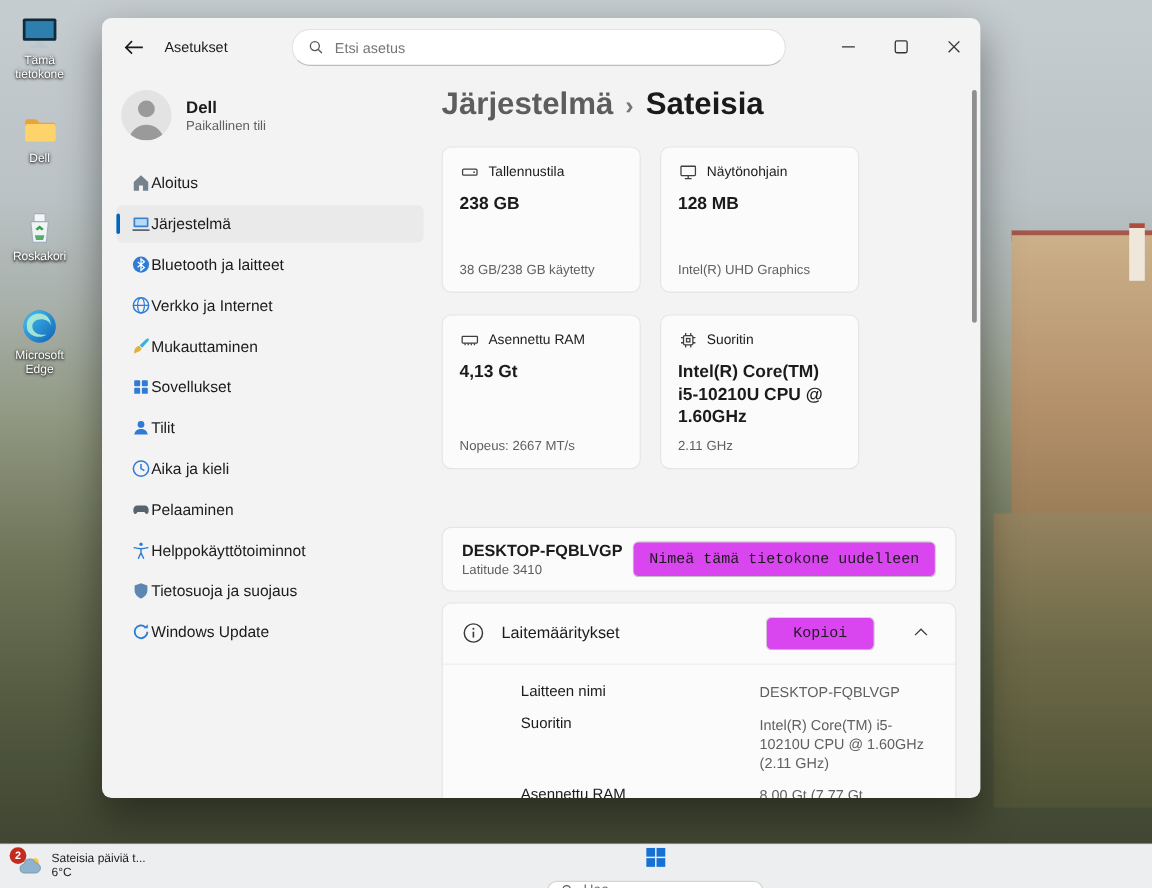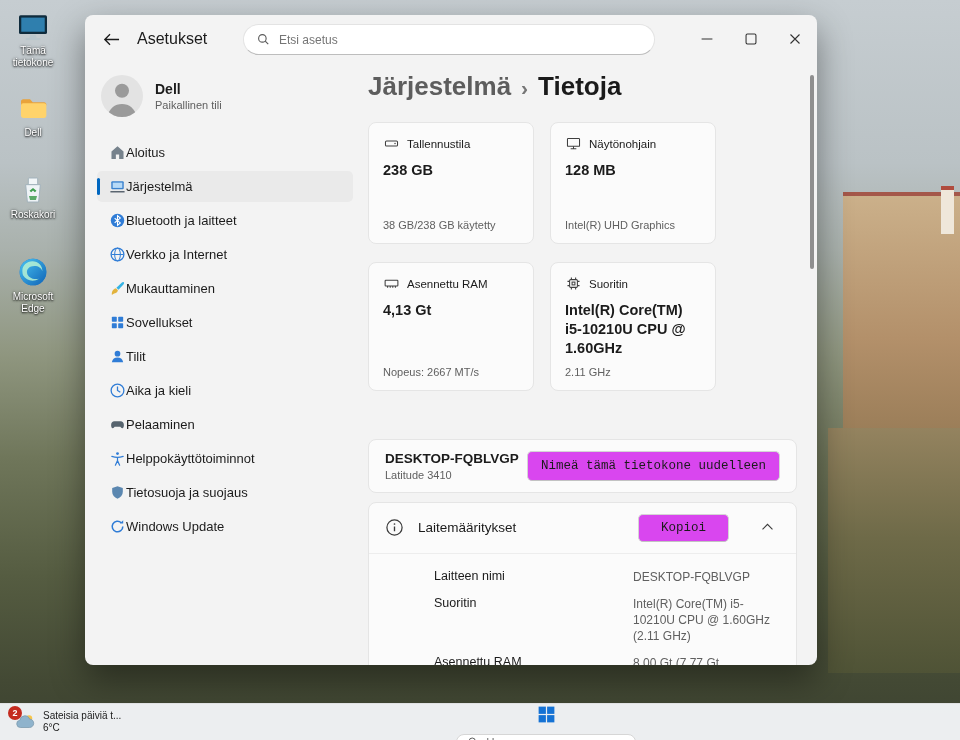--- a/index.html
+++ b/index.html
@@ -26,21 +26,21 @@
   .d-label { font-size:10px; color:#fff; text-align:center; line-height:1.2;
     text-shadow:0 1px 2px rgba(0,0,0,.9), 0 0 3px rgba(0,0,0,.6); max-width:60px; }
 
   
   .window { position:absolute; left:85px; top:15px; width:732px; height:650px;
     background:#f3f3f3; border-radius:8px; overflow:hidden;
     box-shadow:0 14px 34px rgba(0,0,0,.42); }
 
   .titlebar { position:relative; height:48px; display:flex; align-items:center; }
   .back-btn { width:30px; height:30px; margin-left:10px; display:flex; align-items:center; justify-content:center; border-radius:4px; }
-  .win-title { font-size:16px; color:#1b1b1b; margin-left:12px; }
+  .win-title { font-size:12px; color:#1b1b1b; margin-left:12px; }
   .search-pill { position:absolute; left:158px; top:9px; width:412px; height:31px;
     background:#fff; border:1px solid #e3e3e3; border-bottom-color:#bdbdbd;
     border-radius:16px; display:flex; align-items:center; padding:0 12px; gap:8px; }
   .search-pill input { border:none; outline:none; flex:1; font-size:12px; color:#333; background:transparent; font-family:inherit; }
   .caption { position:absolute; right:0; top:0; height:48px; display:flex; }
   .cap-btn { width:44px; height:100%; display:flex; align-items:center; justify-content:center; }
 
   .sidebar { position:absolute; left:0; top:48px; width:280px; bottom:0; }
   .user { display:flex; align-items:center; gap:12px; padding:12px 16px 20px; }
   .avatar { width:42px; height:42px; border-radius:50%; background:#e3e3e3; overflow:hidden; display:flex; align-items:flex-end; justify-content:center; }
@@ -289,21 +289,21 @@
           </svg>
         <span>Windows Update</span>
       </div>
     </div>
   </div>
 
   <div class="main">
     <div class="breadcrumb">
       <span class="bc-parent">Järjestelmä</span>
       <span class="bc-sep">›</span>
-      <span class="bc-current">Tietoja</span>
+      <span class="bc-current">Sateisia</span>
     </div>
 
     <div class="cards">
       <div class="card">
         <div class="card-head">
           <svg class="cic" viewBox="0 0 24 24">
               <g fill="none" stroke="#3f3f3f" stroke-width="1.5">
                 <rect x="3.5" y="8.5" width="17" height="7" rx="1.5"></rect>
               </g>
               <circle cx="17" cy="12" r="1" fill="#3f3f3f"></circle>

